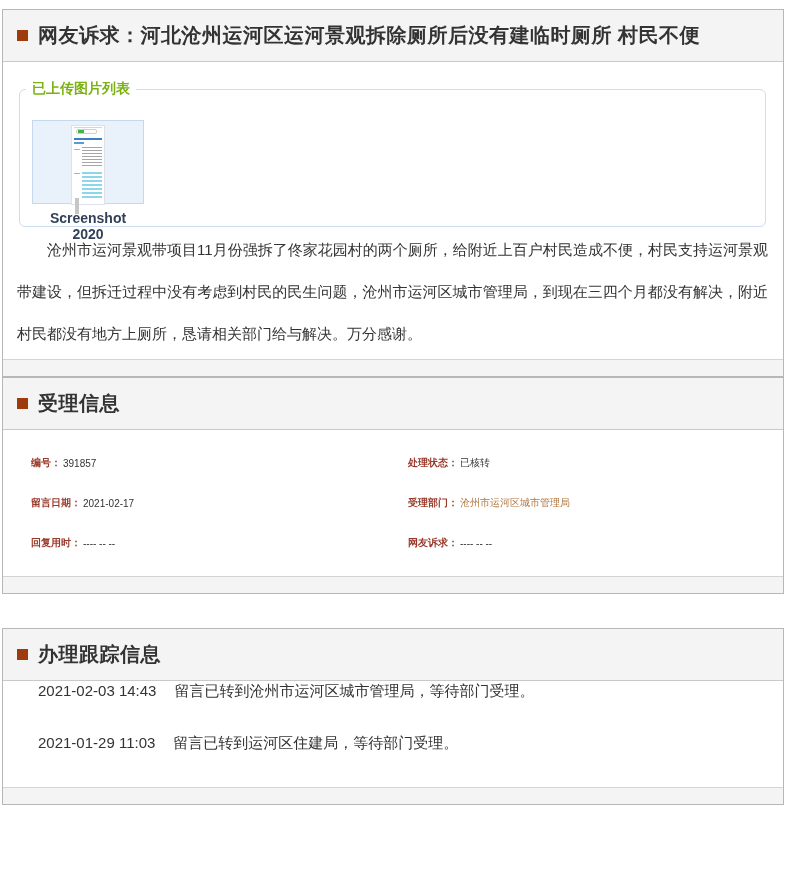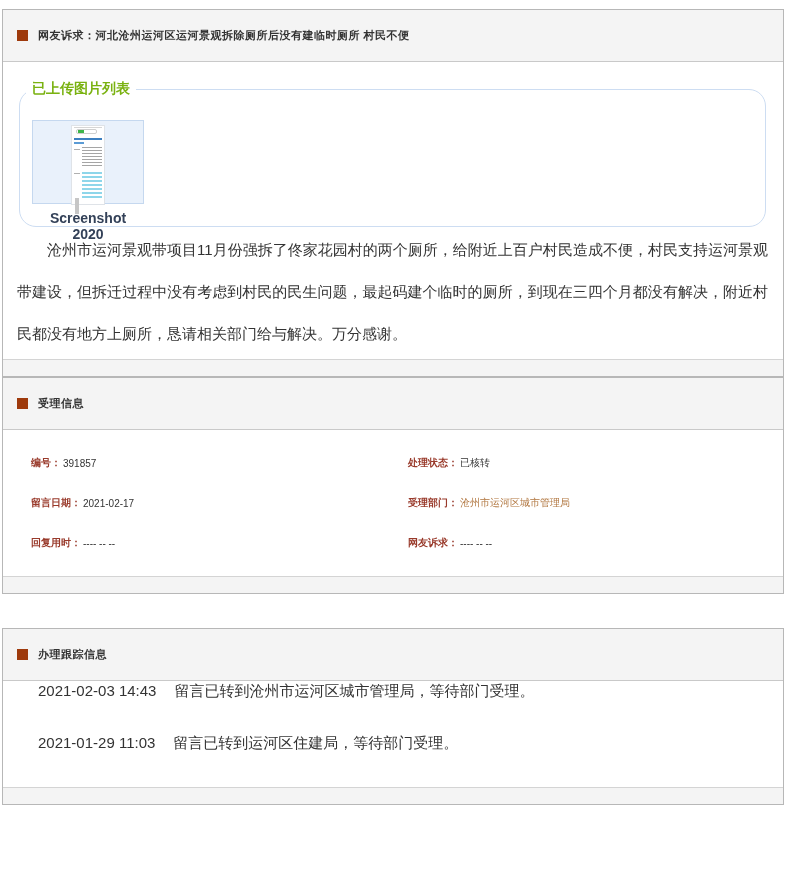--- a/index.html
+++ b/index.html
@@ -10,31 +10,31 @@
   }
   .page { padding-top:9px; }
 
   
   .card { margin:0 5px 0 2px; border:1px solid #b7b7b7; background:#fff; }
   .card-header {
     height:52px; display:flex; align-items:center; padding:0 14px;
     background:#f4f4f4; border-bottom:1px solid #c9c9c9;
   }
   .bullet { width:11px; height:11px; background:#9e3a0c; margin-right:10px; flex:none; }
-  .card-title { font-size:11px; font-weight:700; color:#333; letter-spacing:.5px; }
+  .card-title { font-size:20px; font-weight:700; color:#333; letter-spacing:.5px; }
   .card-footer { height:17px; background:#f4f4f4; border-top:1px solid #d4d4d4; }
 
   #card-acceptance { }
   #card-tracking   { margin-top:34px; }
 
   
   .appeal-body { padding-bottom:4px; }
   .fieldset {
     position:relative; margin:27px 17px 0 16px;
-    border:1px solid #cdddf2; border-radius:17px;
+    border:1px solid #cdddf2; border-radius:6px;
     padding:30px 12px 22px 12px;
   }
   .legend {
     position:absolute; top:-10px; left:6px; background:#fff; padding:0 6px;
     font-size:14px; font-weight:700; color:#7ab211;
   }
   .thumb-card {
     width:112px; height:84px; border:1px solid #c5d8ef; background:#e9f1fb;
     padding-top:4px; cursor:pointer;
   }
@@ -107,21 +107,21 @@
                 <b></b>
                 <b></b>
                 <b></b>
                 <b></b>
               </i>
           </div>
           <div class="thumb-label">Screenshot 2020</div>
         </div>
       </div>
 
-      <p class="appeal-text">沧州市运河景观带项目11月份强拆了佟家花园村的两个厕所，给附近上百户村民造成不便，村民支持运河景观带建设，但拆迁过程中没有考虑到村民的民生问题，最起码建个临时的厕所，到现在三四个月都没有解决，附近村民都没有地方上厕所，恳请相关部门给与解决。万分感谢。</p>
+      <p class="appeal-text">沧州市运河景观带项目11月份强拆了佟家花园村的两个厕所，给附近上百户村民造成不便，村民支持运河景观带建设，但拆迁过程中没有考虑到村民的民生问题，沧州市运河区城市管理局，到现在三四个月都没有解决，附近村民都没有地方上厕所，恳请相关部门给与解决。万分感谢。</p>
     </div>
 
     <div class="card-footer"></div>
   </section>
 
   <section class="card" id="card-acceptance">
     <header class="card-header">
       <span class="bullet"></span>
       <h2 class="card-title">受理信息</h2>
     </header>

